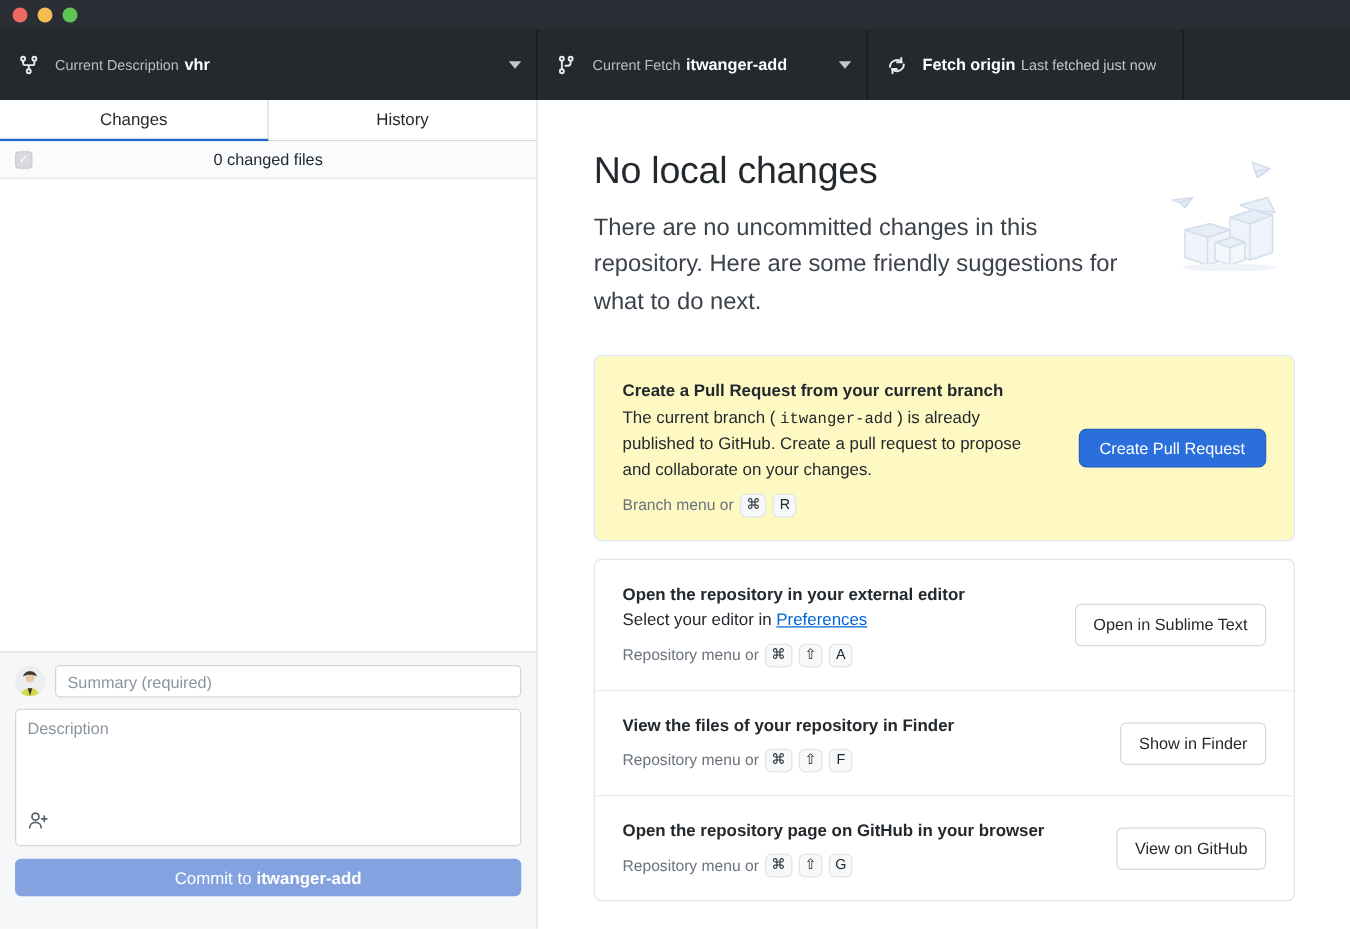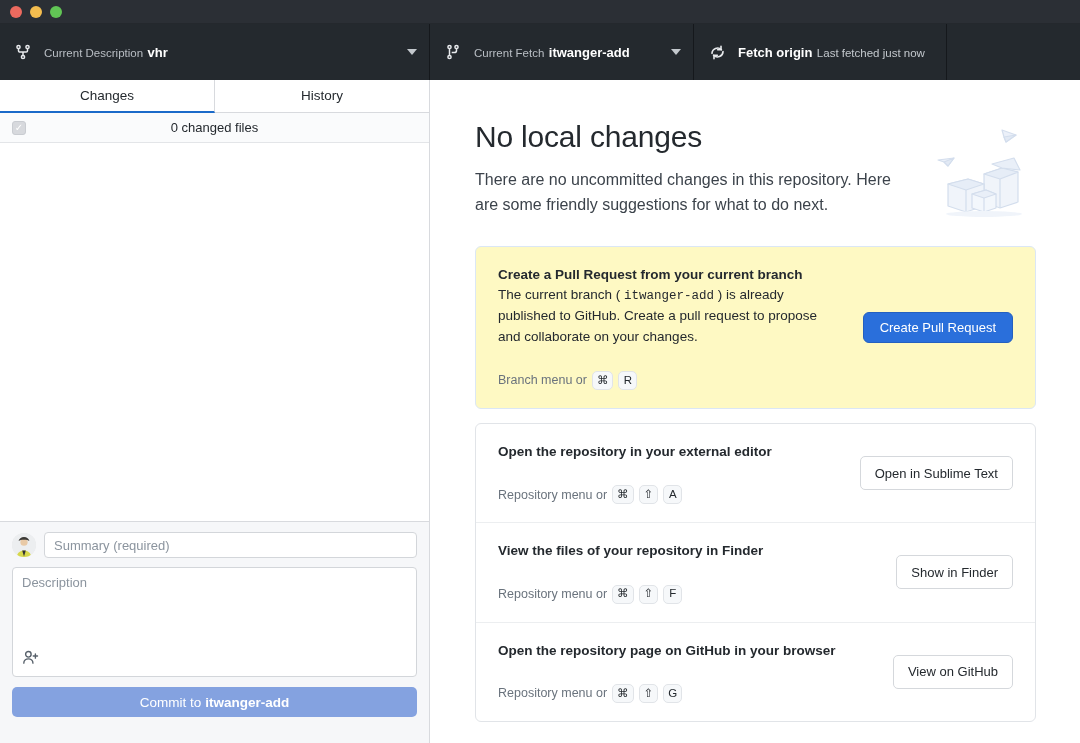--- a/index.html
+++ b/index.html
@@ -185,21 +185,21 @@
     padding: 40px 44px 0 44px;
     overflow: hidden;
   }
   .blank-head { position: relative; }
   .blank-title {
     font-size: 30px; font-weight: normal; color: #24292e;
     letter-spacing: -0.2px;
   }
   .blank-sub {
     margin-top: 14px;
-    font-size: 16px; color: #3c434b; line-height: 1.55;
+    font-size: 19px; color: #3c434b; line-height: 1.55;
     max-width: 440px;
   }
   .illus {
     position: absolute; right: -6px; top: 4px;
     width: 110px; height: 95px;
     opacity: 0.85;
   }
 
   .cards { margin-top: 28px; }
   .card {
@@ -226,21 +226,21 @@
   .row-desc {
     font-size: 13.5px; color: #24292e; line-height: 1.55;
     max-width: 330px;
   }
   .row-desc .mono {
     font-family: "Liberation Mono", monospace;
     font-size: 12.5px;
   }
   .row-link { color: #0366d6; text-decoration: underline; }
   .row-menu {
-    margin-top: 23px;
+    margin-top: 8px;
     font-size: 12.5px; color: #6a737d;
     display: flex; align-items: center; gap: 5px;
     line-height: 1;
   }
   .kbd {
     display: inline-flex; align-items: center; justify-content: center;
     min-width: 19px; height: 19px; padding: 0 4px;
     border: 1px solid #e1e4e8; border-radius: 5px;
     background: #f6f8fa;
     font-size: 11.5px; color: #24292e;
@@ -416,20 +416,21 @@
           </div>
           <div class="btn blue">Create Pull Request</div>
         </div>
       </div>
 
       <div class="card">
 
         <div class="row">
           <div class="row-text">
             <div class="row-title">Open the repository in your external editor</div>
+            <div class="row-desc"><span>Select your editor in </span><span class="row-link">Preferences</span></div>
             <div class="row-menu">
               <span>Repository menu or</span>
               <span class="kbd">⌘</span>
               <span class="kbd">⇧</span>
               <span class="kbd">A</span>
             </div>
           </div>
           <div class="btn">Open in Sublime Text</div>
         </div>
 

